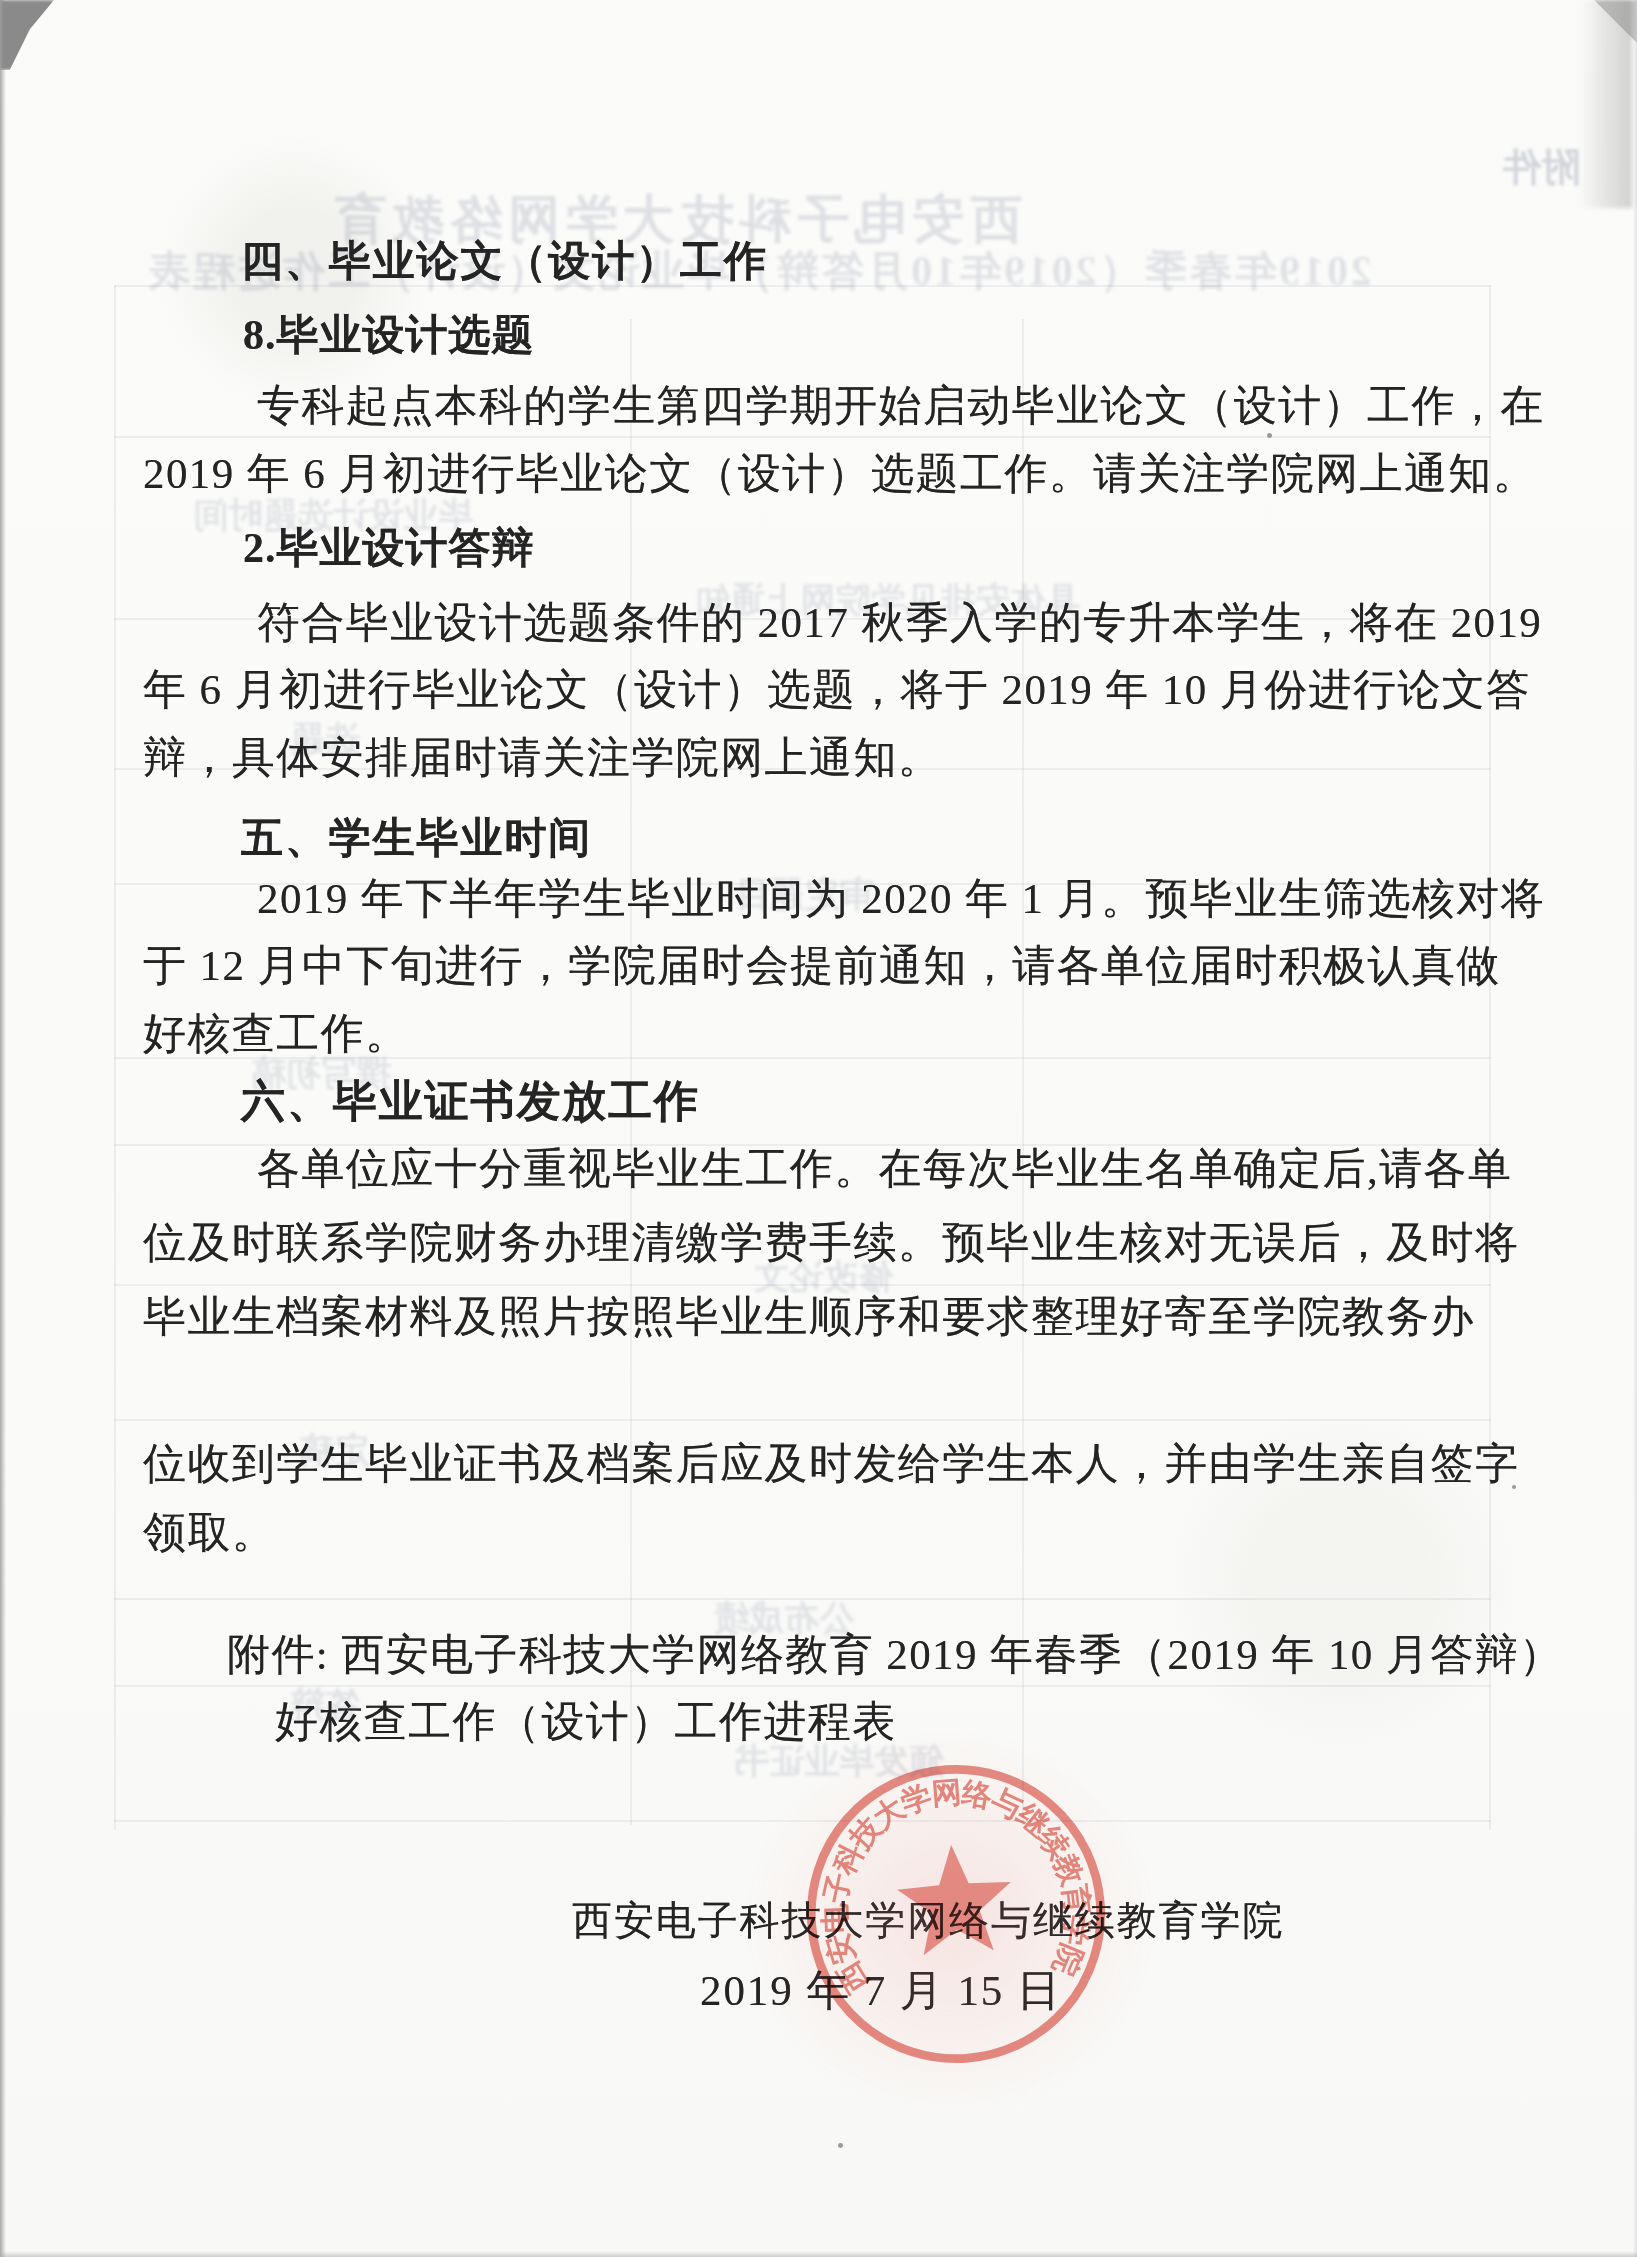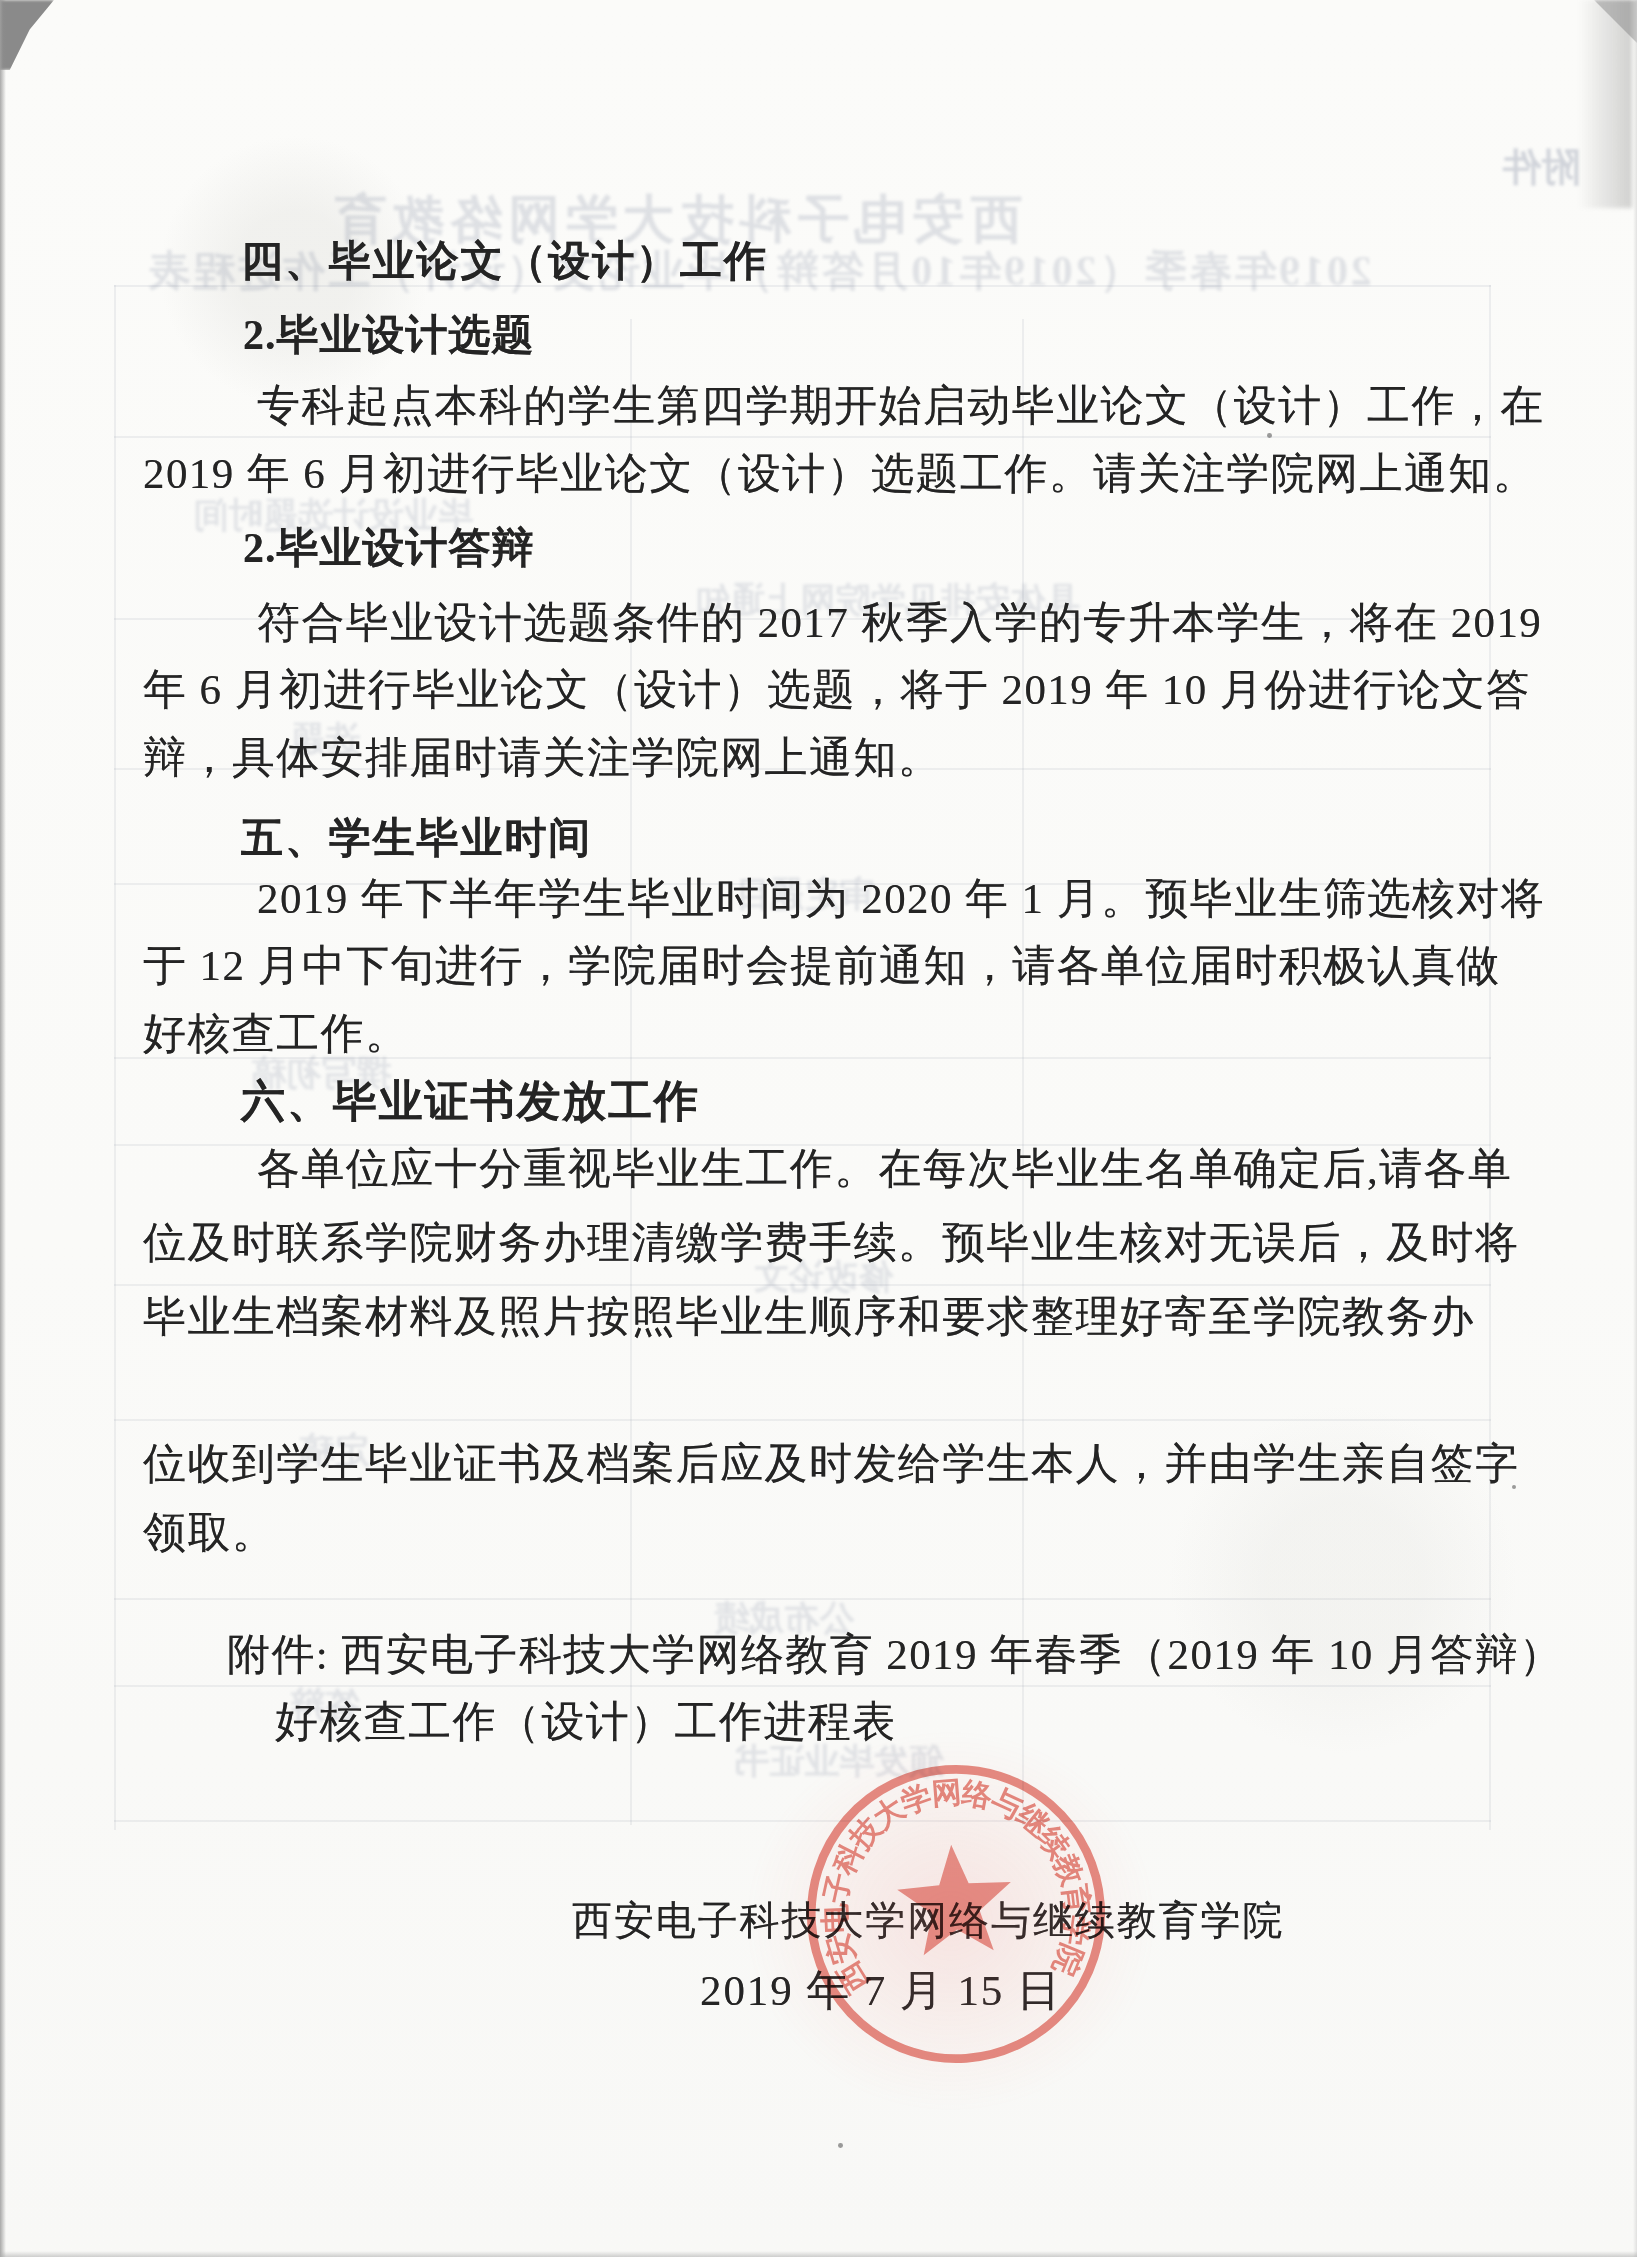--- a/index.html
+++ b/index.html
@@ -82,21 +82,21 @@
     <div class="bleed" style="left:734px;top:871px;font-size:35px">审定题目</div>
     <div class="bleed" style="left:251px;top:1050px;font-size:35px">撰写初稿</div>
     <div class="bleed" style="left:753px;top:1253px;font-size:35px">修改论文</div>
     <div class="bleed" style="left:299px;top:1427px;font-size:35px">定稿</div>
     <div class="bleed" style="left:714px;top:1595px;font-size:35px">公布成绩</div>
     <div class="bleed" style="left:290px;top:1682px;font-size:35px">答辩</div>
     <div class="bleed" style="left:734px;top:1738px;font-size:35px">颁发毕业证书</div>
   </div>
 
   <div class="line h1" style="left:241px;top:237px">四、毕业论文（设计）工作</div>
-  <div class="line h2" style="left:243px;top:311px">2.毕业设计选题</div>
+  <div class="line h2" style="left:243px;top:311px">8.毕业设计选题</div>
   <div class="line" style="left:257px;top:381px">专科起点本科的学生第四学期开始启动毕业论文（设计）工作，在</div>
   <div class="line" style="left:143px;top:449px">2019 年 6 月初进行毕业论文（设计）选题工作。请关注学院网上通知。</div>
   <div class="line h2" style="left:243px;top:524px">2.毕业设计答辩</div>
   <div class="line" style="left:257px;top:598px">符合毕业设计选题条件的 2017 秋季入学的专升本学生，将在 2019</div>
   <div class="line" style="left:143px;top:665px">年 6 月初进行毕业论文（设计）选题，将于 2019 年 10 月份进行论文答</div>
   <div class="line h1" style="left:241px;top:814px">五、学生毕业时间</div>
 
   <div class="line" style="left:143px;top:733px">辩，具体安排届时请关注学院网上通知。</div>
   <div class="line" style="left:257px;top:874px">2019 年下半年学生毕业时间为 2020 年 1 月。预毕业生筛选核对将</div>
   <div class="line" style="left:143px;top:941px">于 12 月中下旬进行，学院届时会提前通知，请各单位届时积极认真做</div>

